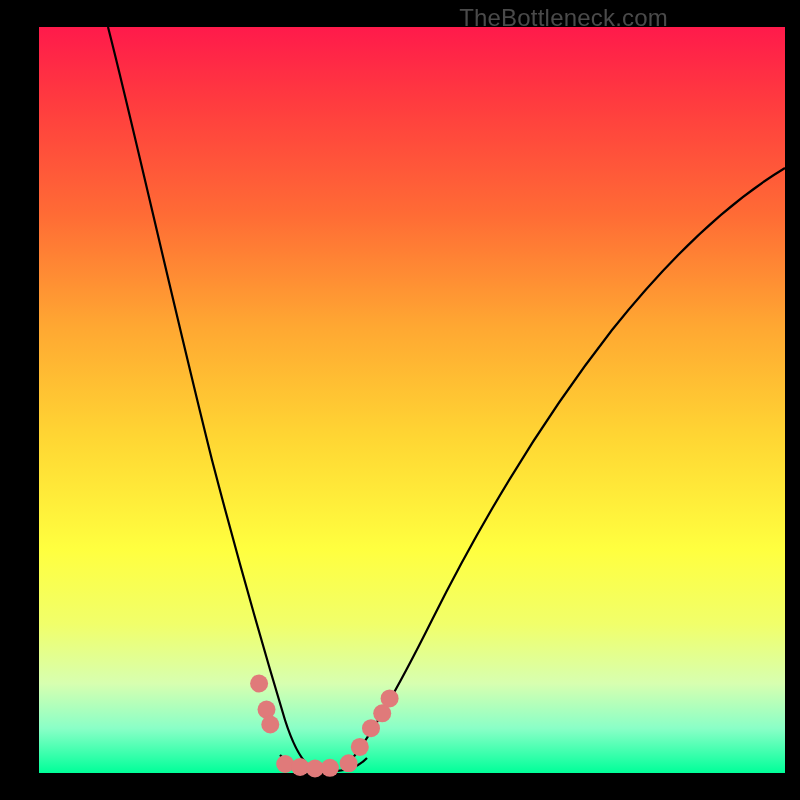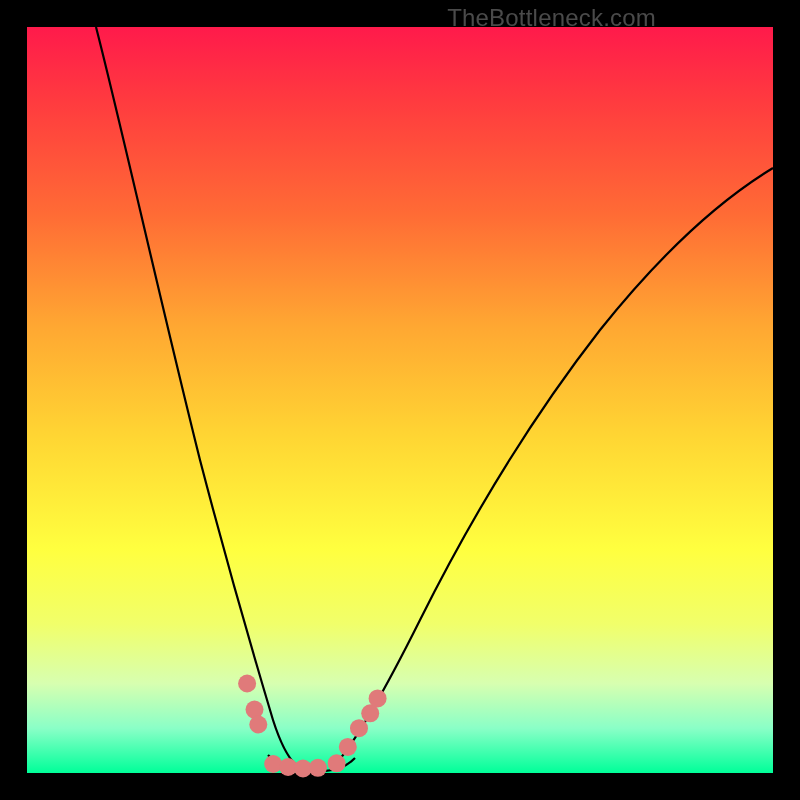--- a/index.html
+++ b/index.html
@@ -7,21 +7,21 @@
     padding: 0;
     width: 800px;
     height: 800px;
     overflow: hidden;
     background: #000;
     font-family: Arial, Helvetica, sans-serif;
   }
   .frame {
     position: absolute;
     top: 0;
-    left: 0;
+    left: 12px;
     width: 668px;
     height: 800px;
     background: #000;
   }
   .plot-area {
     position: absolute;
     top: 27px;
     left: 27px;
     width: 746px;
     height: 746px;

